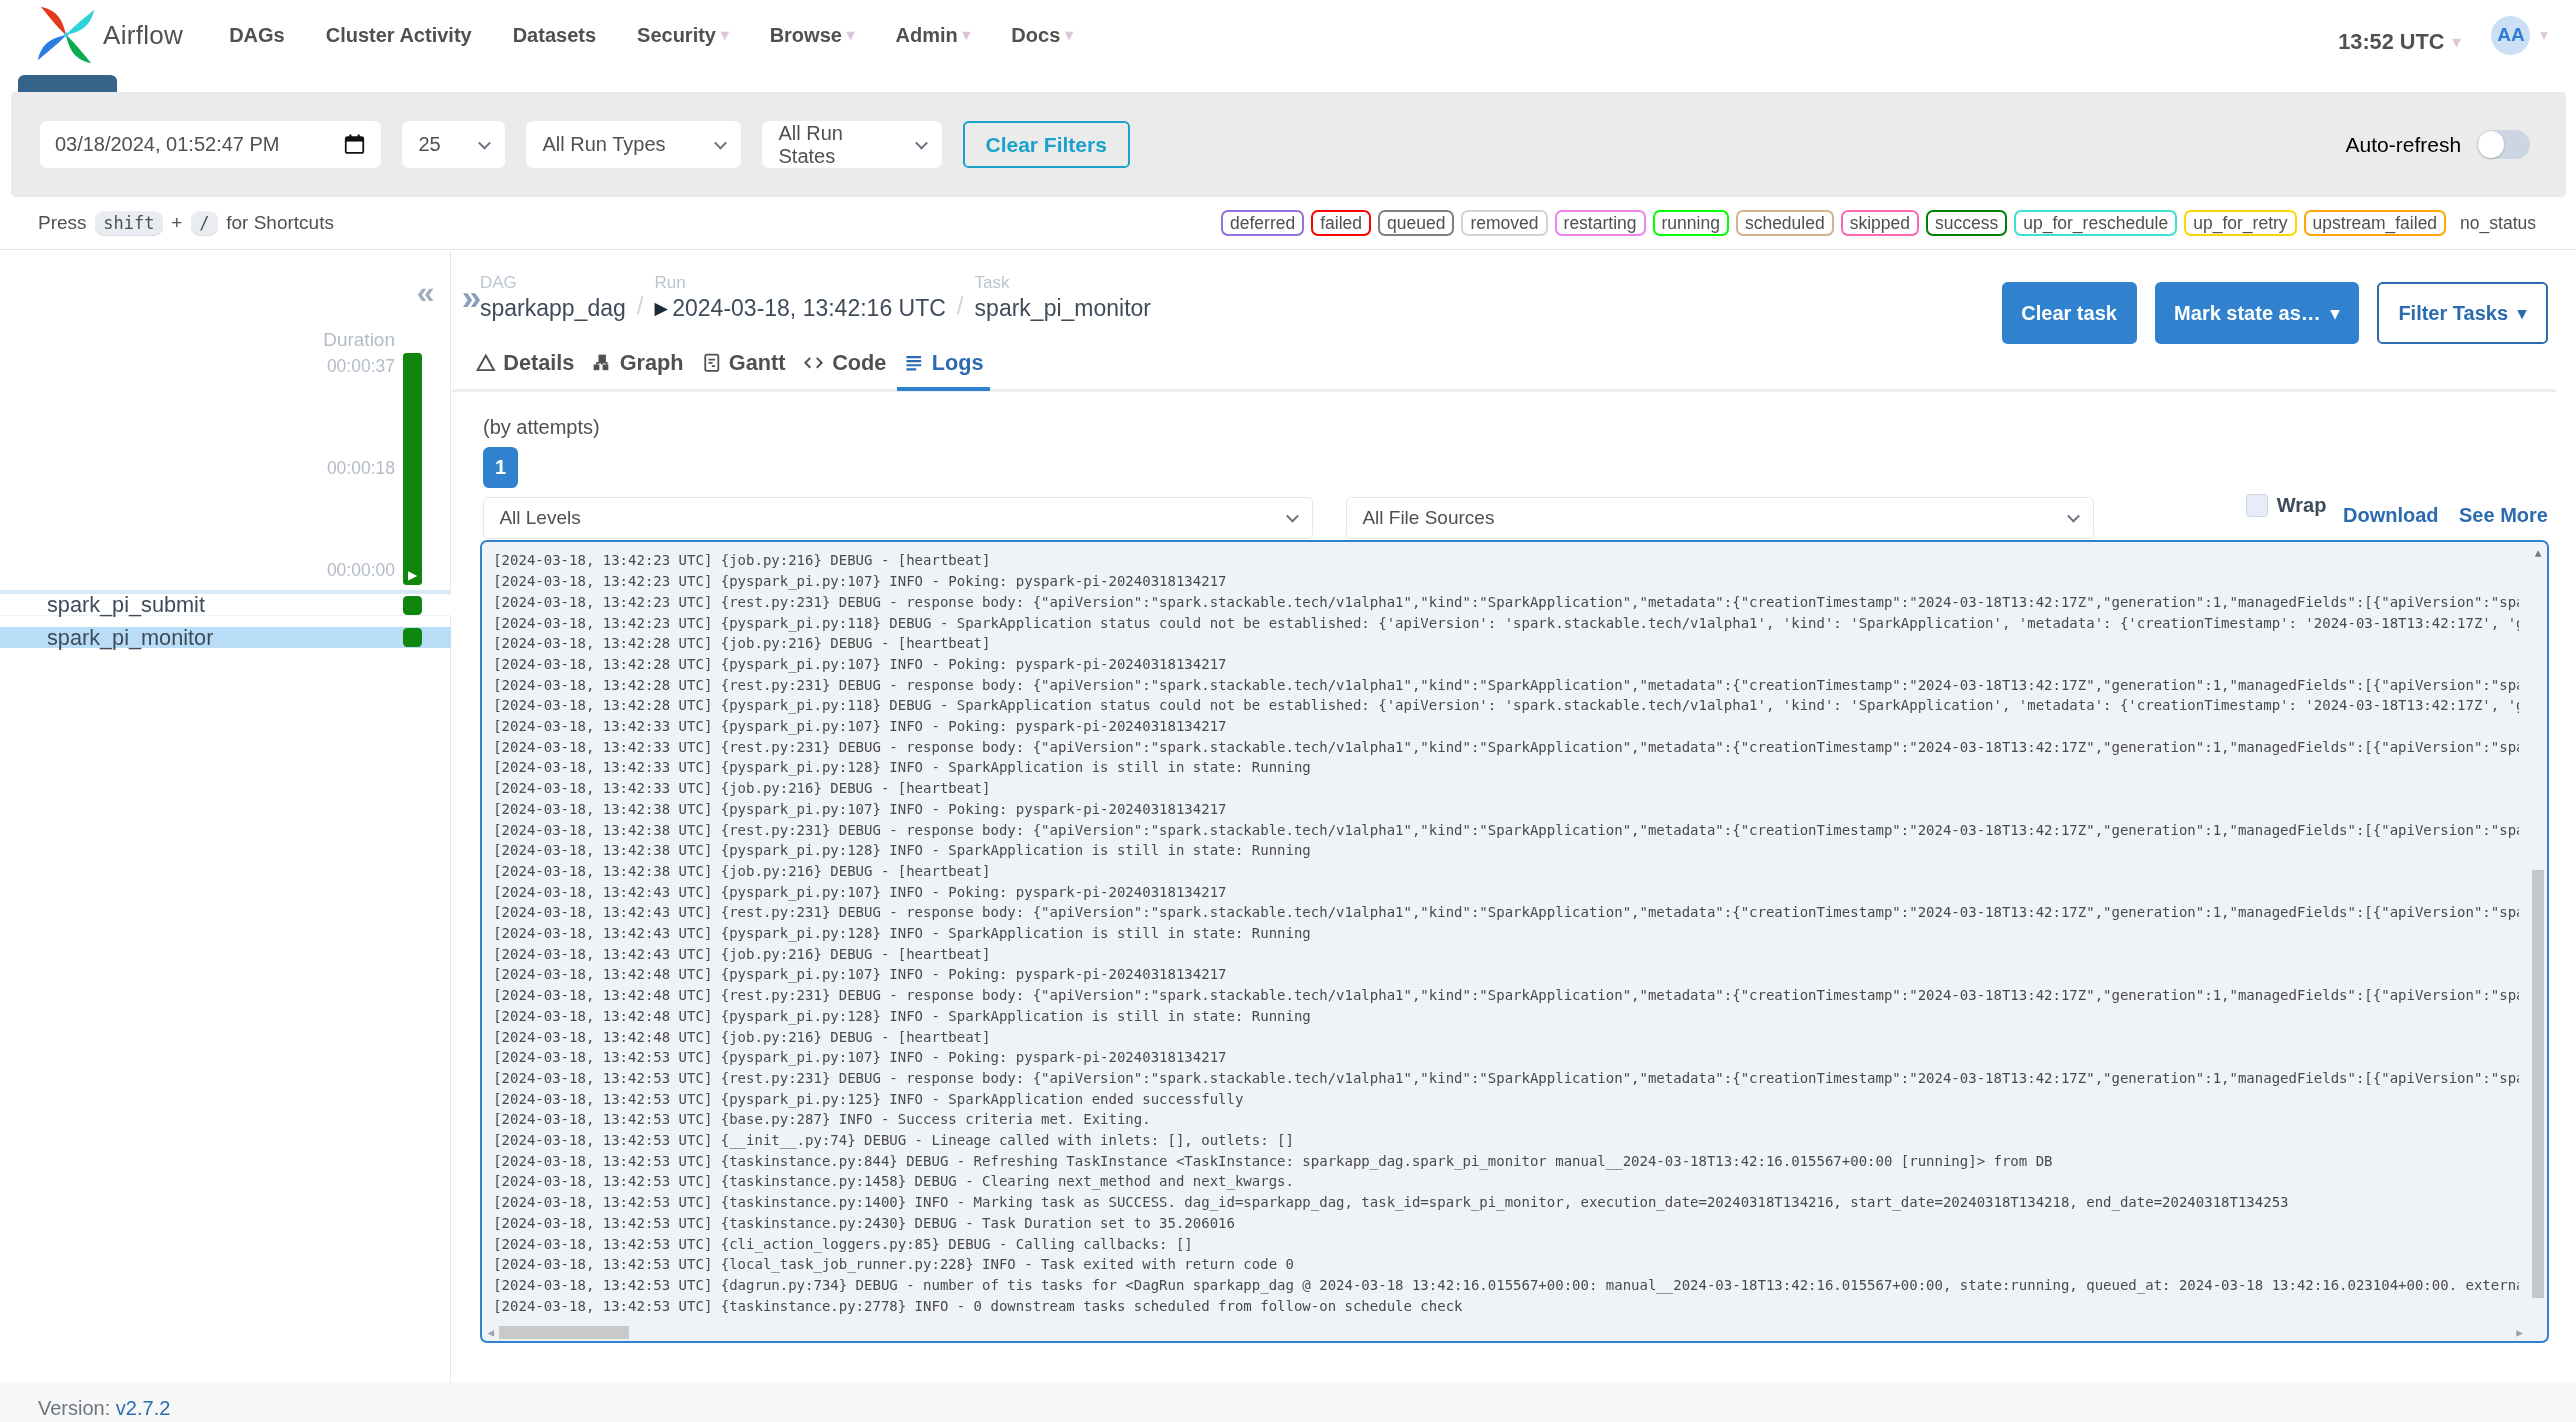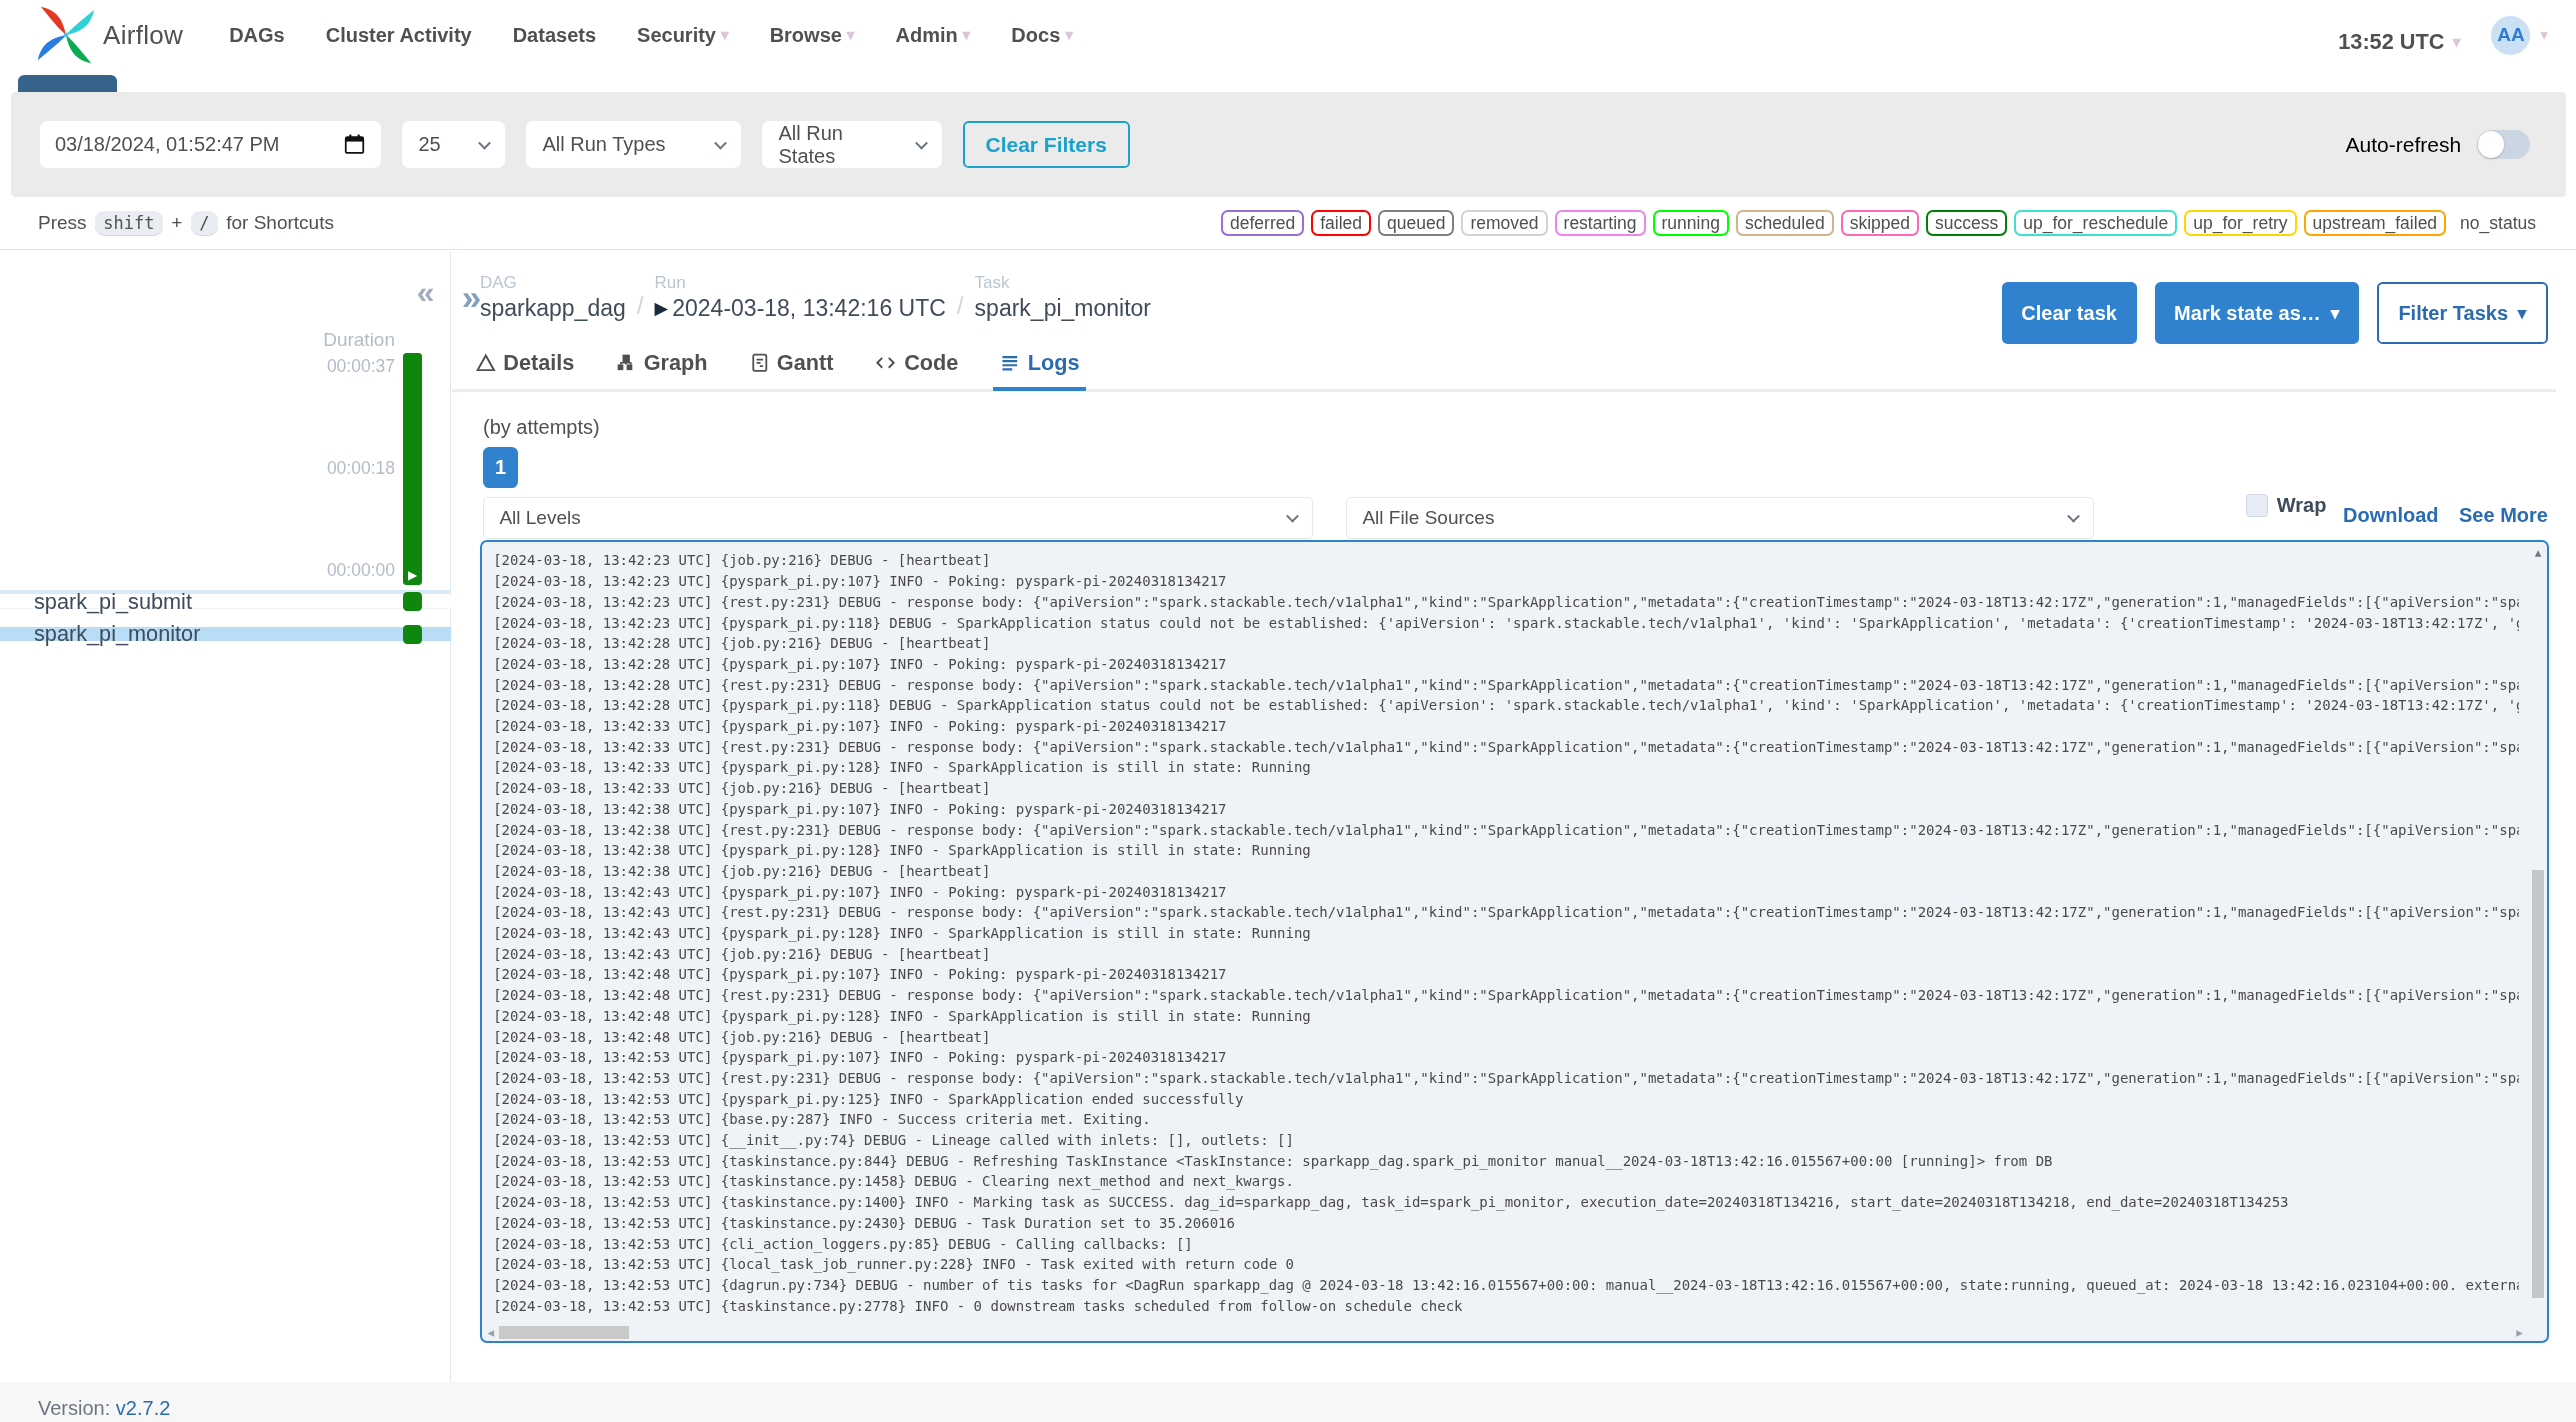--- a/index.html
+++ b/index.html
@@ -49,41 +49,41 @@
   #main { position:absolute; left:452px; top:251px; right:0; height:1131px; background:#fff; }
 
   
   .collapse-btn { position:absolute; right:15.4px; top:25px; font-size:32px; color:#a3aebc; font-weight:700; cursor:pointer; line-height:1; }
   .duration-label { position:absolute; left:265px; top:78px; width:130px; text-align:right; font-size:19px; color:#b3bcc8; }
   .tick { position:absolute; left:265px; width:130px; text-align:right; font-size:17.5px; color:#b3bcc8; }
   .tick-0 { top:105px; } .tick-1 { top:207px; } .tick-2 { top:309px; }
   .run-bar { position:absolute; left:403px; top:102px; width:19px; height:232px; border-radius:3.5px; cursor:pointer; }
   .run-bar .play { position:absolute; bottom:2.8px; left:50%; transform:translateX(-50%); color:#fff; font-size:12px; }
   .chart-sep { position:absolute; left:0; top:339px; width:451px; height:3.5px; background:#d8eaf8; }
-  .task-row { position:absolute; left:0; width:451px; height:14px; display:flex; align-items:center; padding-left:34px; font-size:21.7px; color:#3f4b5b; cursor:pointer; }
+  .task-row { position:absolute; left:0; width:451px; height:21px; display:flex; align-items:center; padding-left:47px; font-size:21.7px; color:#3f4b5b; cursor:pointer; }
   .task-row-0 { top:344px; background:#fff; border-bottom:1.4px solid #eef2f6; }
   .task-row-1 { top:376px; background:#b9ddf6; }
   .task-square { position:absolute; left:403px; width:19px; height:19px; border-radius:4.2px; }
 
   
   .bc-chevrons { position:absolute; left:9.8px; top:28px; font-size:35px; font-weight:700; color:#86a1be; line-height:1; }
   .crumbs { position:absolute; left:28px; top:22.4px; display:flex; align-items:flex-end; gap:11.2px; }
   .crumb { display:flex; flex-direction:column; }
   .crumb-label { font-size:17px; color:#bac6d2; margin-bottom:1.4px; }
   .crumb-value { font-size:23px; font-weight:500; color:#404b5a; cursor:pointer; display:flex; align-items:center; gap:4.2px; }
   .crumb-sep { font-size:23px; color:#cbd5e0; padding-bottom:1.4px; }
   .play-glyph { font-size:17.5px; color:#1b2a3a; }
   .actions { position:absolute; right:28px; top:31px; display:flex; gap:18px; }
   .btn { height:62px; border-radius:5.6px; font-size:20px; font-weight:700; display:flex; align-items:center; gap:9.8px; padding:0 19.6px; cursor:pointer; border:none; }
   .btn-primary { background:#3182ce; color:#fff; }
   .btn-outline { background:#fff; border:2.1px solid #2b6cb0; color:#2b6cb0; }
   .btn .caret { font-size:17px; }
 
   
-  .tabs { position:absolute; left:24px; top:99px; display:flex; gap:42px; z-index:2; }
+  .tabs { position:absolute; left:24px; top:99px; display:flex; gap:18px; z-index:2; }
   .tab { display:flex; align-items:center; gap:7.7px; font-size:21.7px; font-weight:600; color:#51504f; padding-bottom:12.6px; position:relative; cursor:pointer; }
   .tab svg { display:block; }
   .tab.active { color:#2b6cb0; }
   .tab.active::after { content:""; position:absolute; left:-7px; right:-7px; bottom:-2.8px; height:4.9px; background:#3182ce; }
   .tabbar-line { position:absolute; left:0; top:138px; right:19.6px; height:2.8px; background:#e9eef3; }
 
   
   .by-attempts { position:absolute; left:31px; top:165px; font-size:20px; color:#51504f; }
   .attempt-btn { position:absolute; left:31px; top:196px; width:35px; height:41px; background:#3182ce; color:#fff; font-size:20px; font-weight:700; border-radius:6.3px; display:flex; align-items:center; justify-content:center; cursor:pointer; }
   .bigselect { position:absolute; top:246px; height:42px; background:#fff; border:1.4px solid #e2e8f0; border-radius:4.9px; display:flex; align-items:center; padding:0 42px 0 15.4px; font-size:19px; color:#51504f; cursor:pointer; }

